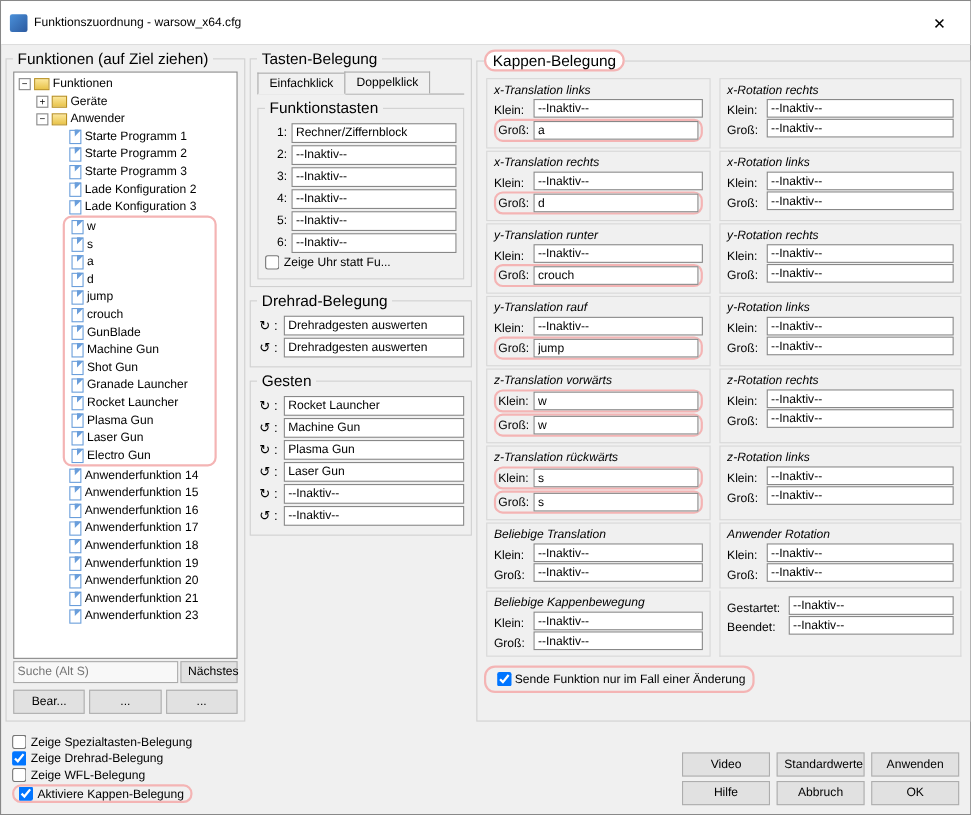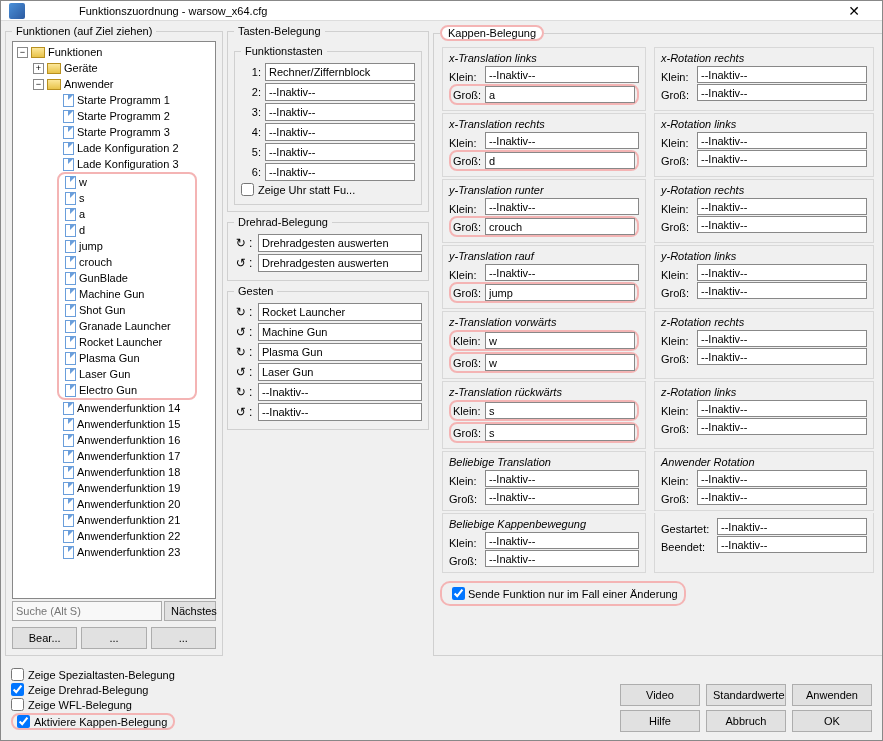--- a/index.html
+++ b/index.html
@@ -1,27 +1,27 @@
 <!DOCTYPE html>
 <html><head>
 <meta charset="utf-8">
 <style>
 * { box-sizing: border-box; font-family: "Segoe UI", Tahoma, sans-serif; font-size: 11px; }
 body { margin: 0; background: #fff; }
 .window { width: 883px; height: 741px; border: 1px solid #888; display: flex; flex-direction: column; background: #f0f0f0; }
-.titlebar { height: 20px; background: #fff; display: flex; align-items: center; padding: 0 8px; border-bottom: 1px solid #ddd; gap: 48px; }
+.titlebar { height: 40px; background: #fff; display: flex; align-items: center; padding: 0 8px; border-bottom: 1px solid #ddd; }
 .titlebar .icon { width: 16px; height: 16px; background: linear-gradient(135deg,#4a90d9,#2c5aa0); border-radius: 2px; margin-right: 6px; }
 .titlebar .title { flex: 1; }
 .titlebar .close { width: 40px; text-align: center; font-size: 14px; cursor: pointer; }
 .body { flex: 1; display: flex; padding: 4px; gap: 4px; overflow: hidden; }
 .col-left { width: 208px; display: flex; flex-direction: column; }
 .col-mid { width: 218px; display: flex; flex-direction: column; gap: 4px; }
 .col-right { flex: 1; display: flex; flex-direction: column; }
 fieldset { border: 1px solid #d0d0d0; margin: 0; padding: 4px 6px 6px 6px; background: #f0f0f0; }
-legend { padding: 0 4px; font-size: 11px; }
+legend { padding: 0 4px; font-size: 14px; }
 legend.hl { background: #fff; border: 2px solid #f4b4b4; border-radius: 10px; padding: 0 6px; }
 .tree { flex: 1; background: #fff; border: 1px solid #888; overflow-y: scroll; padding: 2px 0; }
 .tree-row { display: flex; align-items: center; height: 16px; padding-left: 4px; white-space: nowrap; cursor: pointer; }
 .tree-row .exp { width: 11px; height: 11px; border: 1px solid #888; text-align: center; line-height: 8px; font-size: 9px; margin-right: 3px; background: #fff; }
 .tree-row .spacer { display: inline-block; }
 .tree-row .folder { width: 14px; height: 11px; background: linear-gradient(#fce79a,#e8c34a); border: 1px solid #b89020; margin-right: 3px; }
 .tree-row .file { width: 11px; height: 13px; background: #fff; border: 1px solid #6a9edb; margin-right: 3px; position: relative; }
 .tree-row .file::after { content:""; position:absolute; right:-1px; top:-1px; border:3px solid transparent; border-left-color:#6a9edb; border-top-color:#6a9edb; }
 .hl-box { border: 2px solid #f4b4b4; border-radius: 8px; }
 .search-row { display: flex; margin-top: 2px; }
@@ -250,43 +250,41 @@
           <div class="tree-row">
             <span class="spacer" style="width: 32px;"></span>
             <span style="width: 14px; display: inline-block;"></span>
             <span class="file"></span>
             <span>Anwenderfunktion 21</span>
           </div>
           <div class="tree-row">
             <span class="spacer" style="width: 32px;"></span>
             <span style="width: 14px; display: inline-block;"></span>
             <span class="file"></span>
-            <span>Anwenderfunktion 22</span>
-          </div>
-          <div class="tree-row">
-            <span class="spacer" style="width: 32px;"></span>
-            <span style="width: 14px; display: inline-block;"></span>
-            <span class="file"></span>
             <span>Anwenderfunktion 23</span>
           </div>
         </div>
       <div class="search-row">
         <input placeholder="Suche (Alt S)" style="">
         <button>Nächstes</button>
       </div>
       <div class="btn-row">
         <button>Bear...</button>
         <button>...</button>
         <button>...</button>
       </div>
     </fieldset>
 
     <div class="col-mid">
       <fieldset>
         <legend>Tasten-Belegung</legend>
+        <div class="tabs">
+          <div class="tab active">Einfachklick</div>
+          <div class="tab">Doppelklick</div>
+        </div>
         <fieldset style="margin-top:4px;">
           <legend>Funktionstasten</legend>
           <div id="fk">
               <div class="fk-row">
                 <span class="lbl">1:</span>
                 <input value="Rechner/Ziffernblock" style="">
               </div>
               <div class="fk-row">
                 <span class="lbl">2:</span>
                 <input value="--Inaktiv--" style="">

